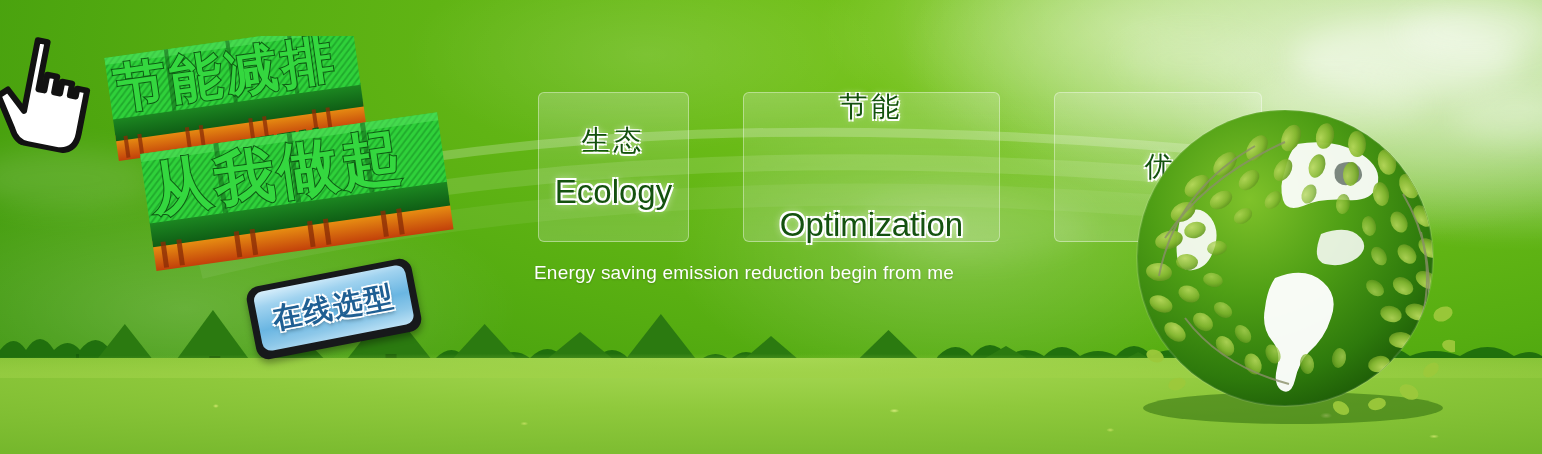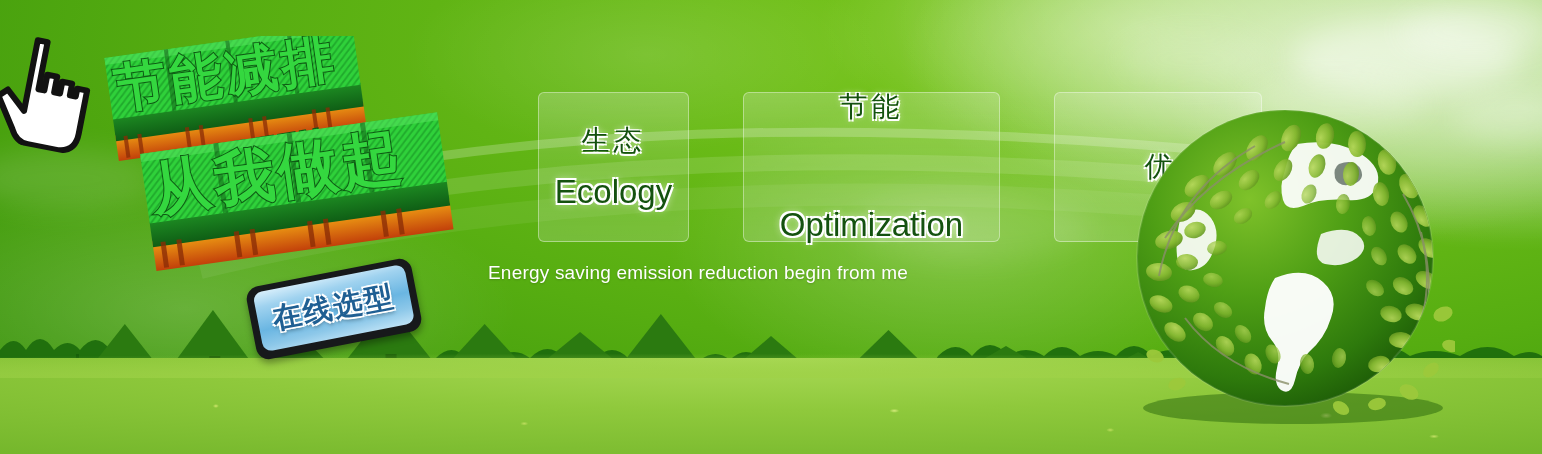--- a/index.html
+++ b/index.html
@@ -91,21 +91,21 @@
   .card.w3{width:208px;padding-left:37px;}
   .cn{font-size:28px;color:#14520f;letter-spacing:4px;line-height:1;
     text-shadow:
       -1.5px -1.5px 0 #fff, 1.5px -1.5px 0 #fff, -1.5px 1.5px 0 #fff, 1.5px 1.5px 0 #fff,
       0 0 7px rgba(255,255,255,.95);}
   .en{font-size:33px;color:#14520f;line-height:1;white-space:nowrap;
     text-shadow:
       -1.7px -1.7px 0 #fff, 1.7px -1.7px 0 #fff, -1.7px 1.7px 0 #fff, 1.7px 1.7px 0 #fff,
       0 0 8px rgba(255,255,255,.95);}
 
-  .tagline{position:absolute;left:488px;top:262px;font-size:19px;color:#ffffff;
+  .tagline{position:absolute;left:534px;top:262px;font-size:19px;color:#ffffff;
     letter-spacing:.2px;text-shadow:0 1px 2px rgba(0,0,0,.18);white-space:nowrap;}
 
   
   .globe-wrap{position:absolute;left:1125px;top:108px;width:330px;height:316px;}
   .globe-wrap svg{display:block;}
 </style>
 </head>
 <body>
 
 <div class="banner">

